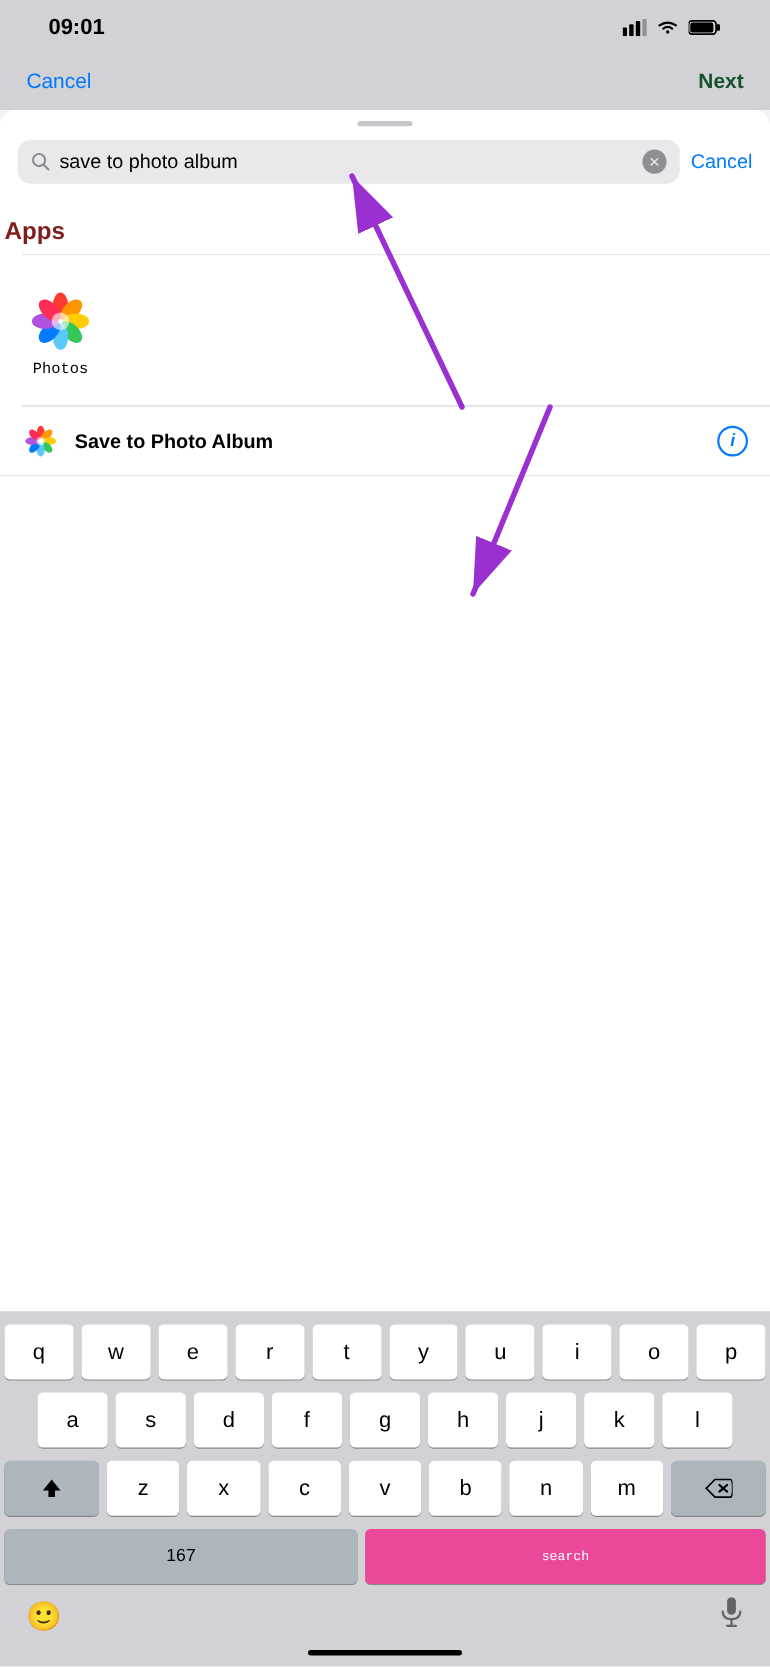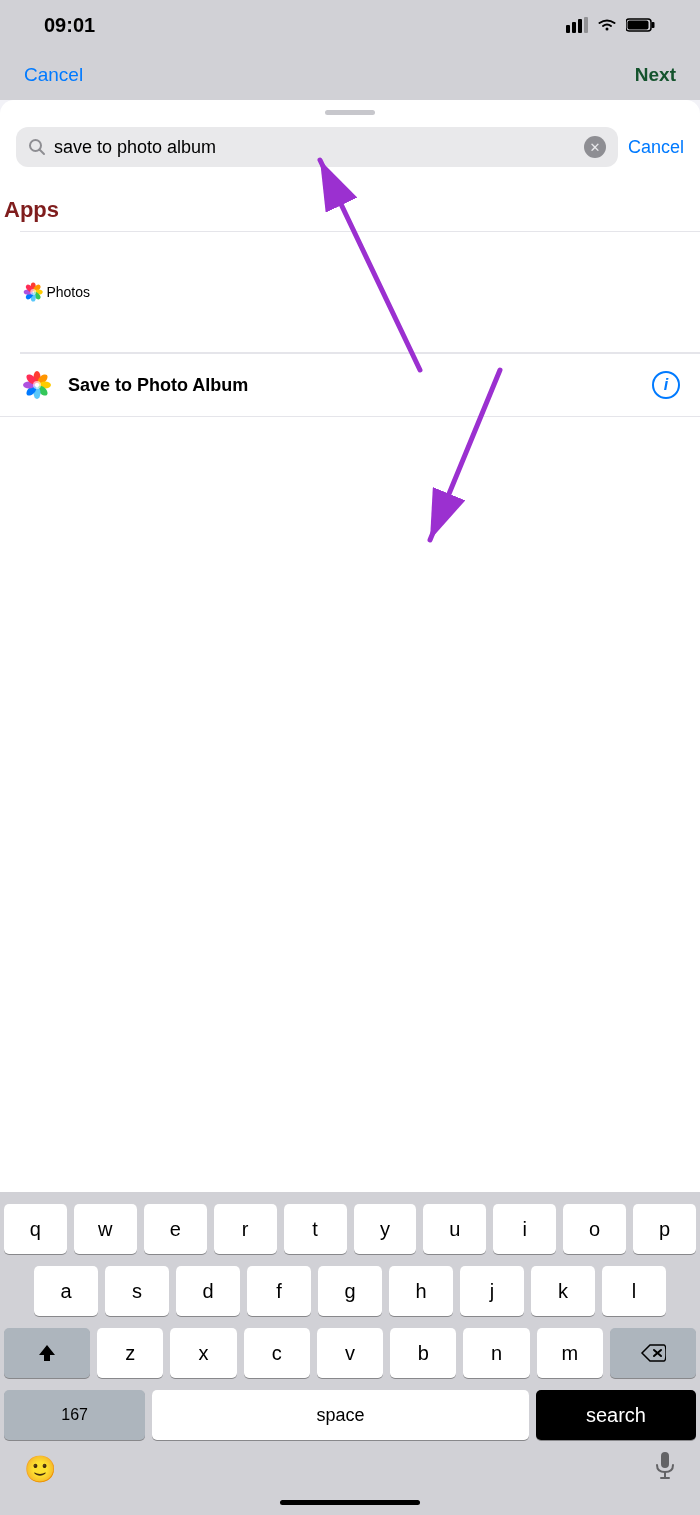--- a/index.html
+++ b/index.html
@@ -123,24 +123,25 @@
     }
     .divider {
       height: 1px;
       background: #e5e5ea;
       margin: 0 0 0 20px;
     }
 
     
     .app-item {
       display: flex;
-      flex-direction: row;
+      flex-direction: column;
       align-items: center;
       padding: 16px 20px;
       width: 110px;
+      font-family: Liberation Mono, monospace;
     }
     .app-name {
       font-size: 14px;
       color: #000;
       text-align: center;
     }
 
     
     .photos-icon {
       width: 72px;
@@ -226,25 +227,26 @@
       min-width: 90px;
       flex: 1.5;
       font-size: 16px;
     }
     .key-space {
       background: #fff;
       flex: 4;
       font-size: 18px;
     }
     .key-search {
-      background: #000000;
+      background: #ec4899;
       color: #fff;
       min-width: 100px;
       flex: 1.7;
-      font-size: 20px;
+      font-size: 12px;
+      font-family: Liberation Mono, monospace;
     }
     .bottom-bar {
       display: flex;
       align-items: center;
       justify-content: space-between;
       padding: 0 20px 14px;
       margin-top: 4px;
     }
     .emoji-key {
       font-size: 26px;
@@ -421,21 +423,20 @@
       <svg width="26" height="20" viewBox="0 0 26 20">
         <path d="M10 2 H24 Q26 2 26 10 Q26 18 24 18 H10 L2 10 Z" fill="none" stroke="#000" stroke-width="1.5"></path>
         <line x1="14" y1="7" x2="21" y2="13" stroke="#000" stroke-width="2" stroke-linecap="round"></line>
         <line x1="21" y1="7" x2="14" y2="13" stroke="#000" stroke-width="2" stroke-linecap="round"></line>
       </svg>
     </div>
   </div>
 
   <div class="key-row">
     <div class="key key-123">167</div>
-    <div class="key key-space">space</div>
     <div class="key key-search">search</div>
   </div>
 
   <div class="bottom-bar">
     <span class="emoji-key">🙂</span>
     <span class="mic-key">
       <svg width="22" height="28" viewBox="0 0 22 28">
         <rect x="7" y="0" width="8" height="16" rx="4" fill="#636366"></rect>
         <path d="M3 13 Q3 20 11 20 Q19 20 19 13" stroke="#636366" stroke-width="2" fill="none" stroke-linecap="round"></path>
         <line x1="11" y1="20" x2="11" y2="26" stroke="#636366" stroke-width="2"></line>

